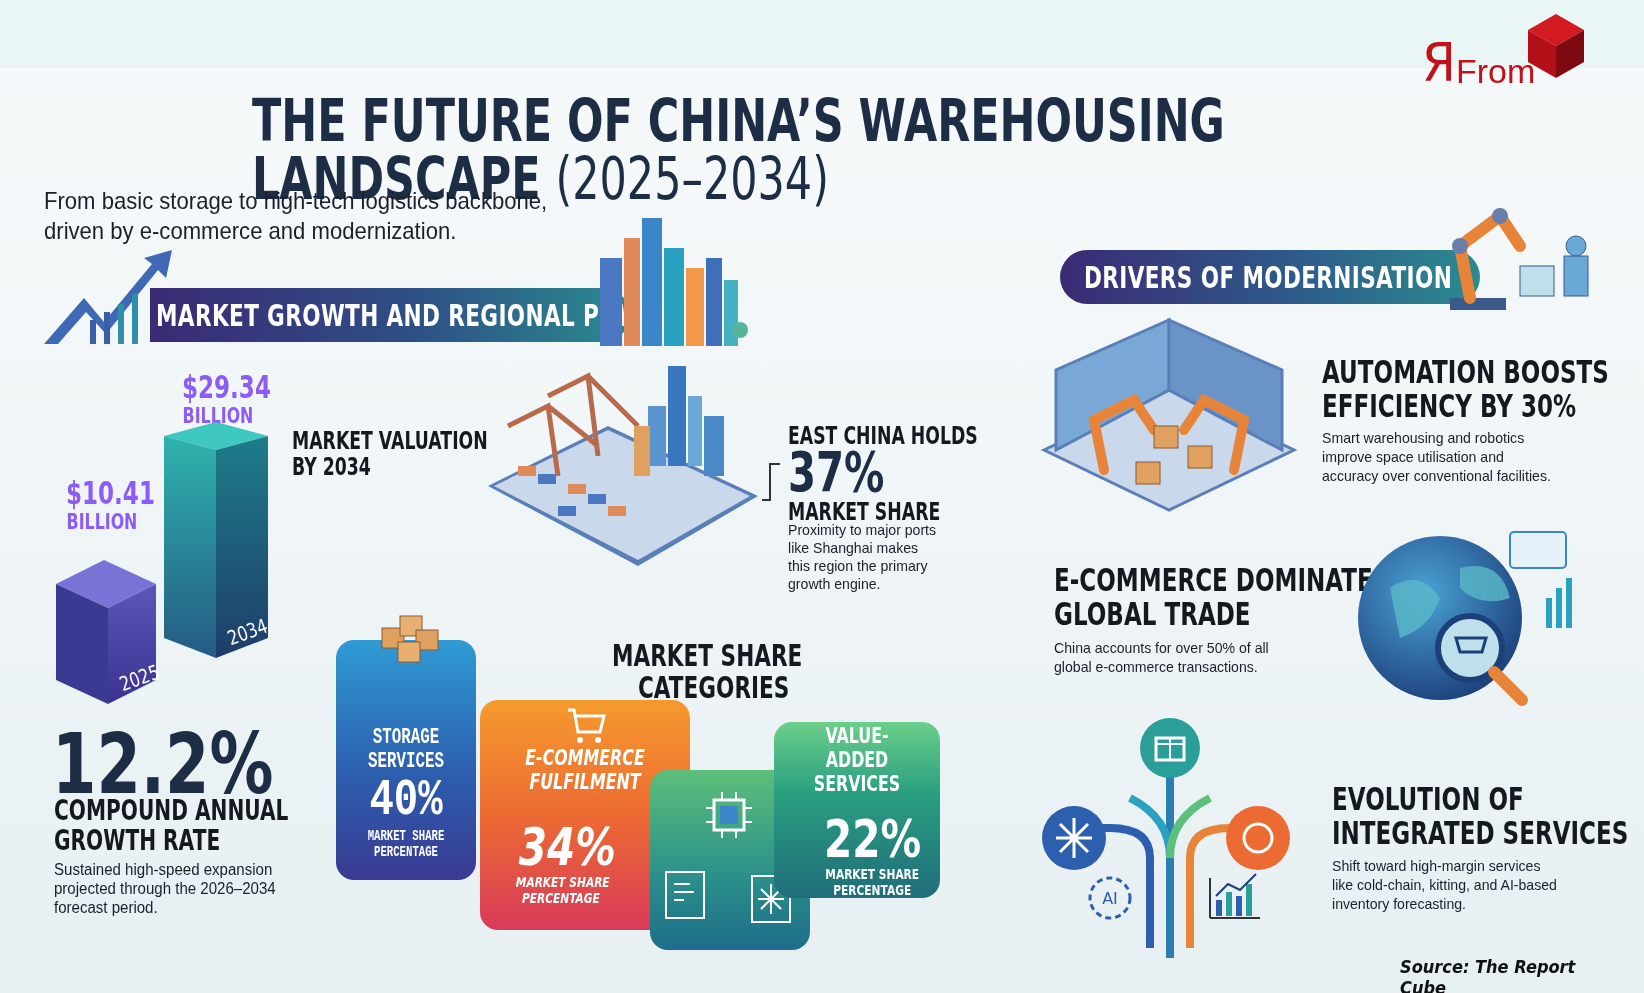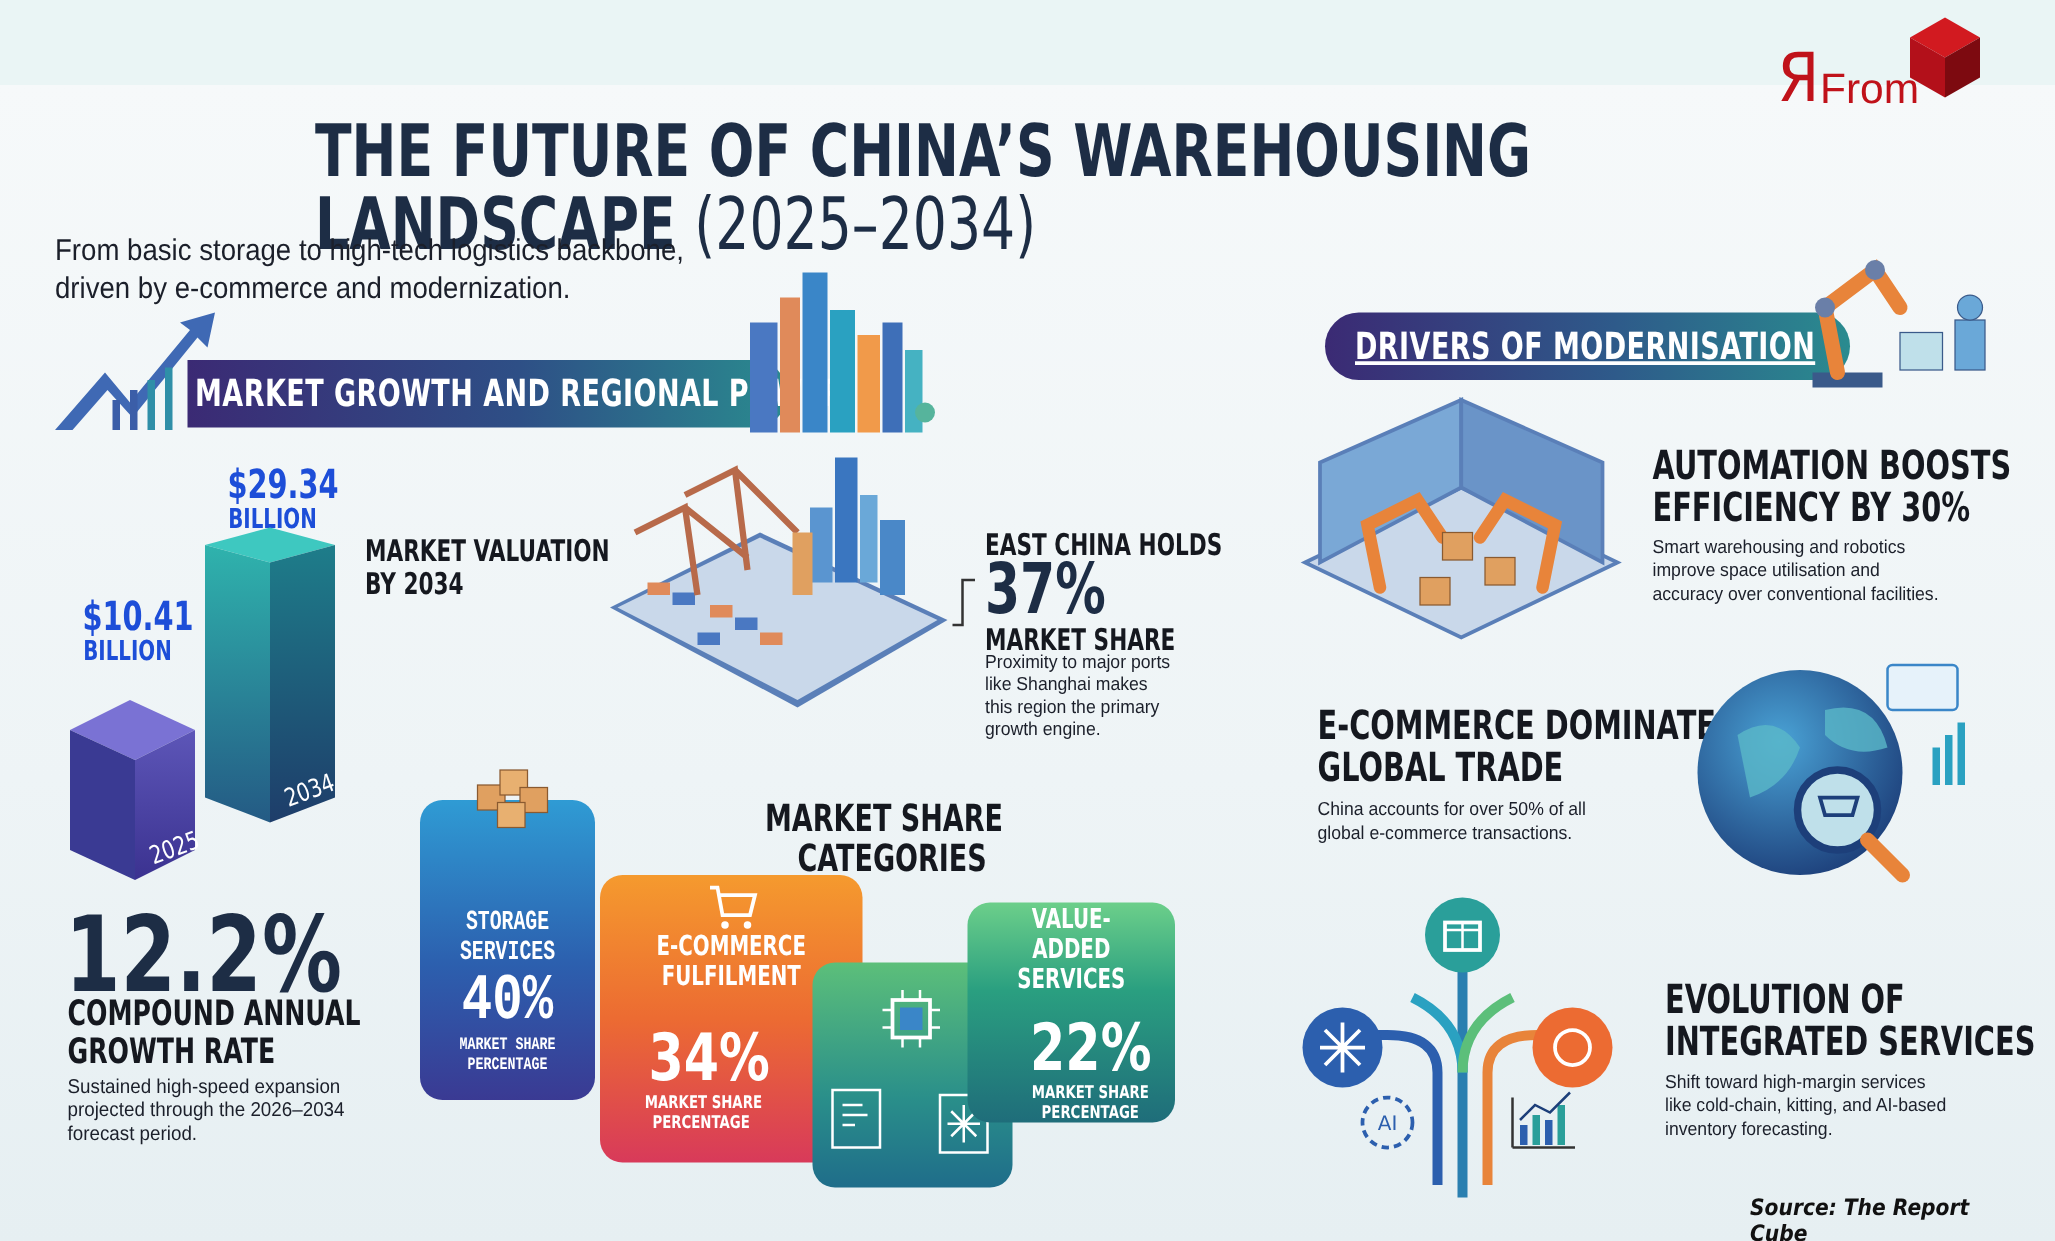--- a/index.html
+++ b/index.html
@@ -23,30 +23,30 @@
   .logo-cube-text { position: absolute; left: 36px; top: 40px; color: #c0121a; font-size: 34px; font-family: "Liberation Sans", sans-serif; line-height: 1; }
 
   
   .title { position: absolute; left: 44px; top: 92px; color: #1d2d45; font-size: 58px; line-height: 1; letter-spacing: 0px; transform: scaleX(0.74); font-weight: bold; font-family: "DejaVu Sans", sans-serif; }
   .title .light { font-weight: normal; }
   .subtitle { position: absolute; left: 44px; top: 186px; font-size: 24px; line-height: 30px; color: #1b1f2a; transform: scaleX(0.92); transform-origin: left top; }
 
   
   .banner { position: absolute; color: #fff; border-radius: 0 30px 30px 0; display: flex; align-items: center; }
   .banner-left { left: 150px; top: 288px; width: 480px; height: 54px; background: linear-gradient(90deg, #3b2a74 0%, #2e4f86 55%, #2a8b8f 100%); }
-  .banner-right { left: 1060px; top: 250px; width: 420px; height: 54px; border-radius: 30px; background: linear-gradient(90deg, #3b2a74 0%, #2e5a8a 55%, #2a8b8f 100%); text-decoration: underline; }
+  .banner-right { left: 1060px; top: 250px; width: 420px; height: 54px; border-radius: 30px; background: linear-gradient(90deg, #3b2a74 0%, #2e5a8a 55%, #2a8b8f 100%); }
   .banner-text { font-size: 30px; transform: scaleX(0.72); transform-origin: left center; padding-left: 0; white-space: nowrap; letter-spacing: 0.5px; }
   .banner-left .banner-text { margin-left: 6px; }
   .banner-right .banner-text { margin-left: 24px; }
 
   
   .h-big { position: absolute; color: #15181f; font-size: 30px; line-height: 32px; transform: scaleX(0.72); transform-origin: left top; font-weight: bold; font-family: "DejaVu Sans", sans-serif; white-space: nowrap; }
   .body-txt { position: absolute; color: #1b1f2a; font-size: 16px; line-height: 19px; transform: scaleX(0.94); transform-origin: left top; }
   .year-lbl { position: absolute; color: #fff; font-size: 20px; transform: rotate(-20deg) scaleX(0.8); font-family: "DejaVu Sans", sans-serif; }
-  .val-lbl { position: absolute; text-align: center; color: #1d4ed8; font-family: "DejaVu Sans", sans-serif; font-weight: bold; }
+  .val-lbl { position: absolute; text-align: center; color: #8b5cf6; font-family: "DejaVu Sans", sans-serif; font-weight: bold; }
   .val-lbl .num { display: block; font-size: 32px; line-height: 34px; transform: scaleX(0.72); }
   .val-lbl .unit { display: block; font-size: 22px; line-height: 24px; transform: scaleX(0.72); }
 
   .cagr { position: absolute; left: 52px; top: 722px; font-size: 84px; line-height: 1; color: #1d2d45; font-weight: bold; font-family: "DejaVu Sans", sans-serif; transform: scaleX(0.76); transform-origin: left top; }
 
   
   .tile { position: absolute; border-radius: 18px; color: #fff; text-align: center; font-family: "DejaVu Sans", sans-serif; font-weight: bold; }
   .tile .cat { font-size: 22px; line-height: 24px; transform: scaleX(0.72); }
   .tile .pct { font-size: 52px; line-height: 54px; transform: scaleX(0.78); }
   .tile .sub { font-size: 14px; line-height: 16px; transform: scaleX(0.76); }
@@ -200,21 +200,21 @@
   </svg>
   <div style="margin-top:86px;font-family:Liberation Mono, monospace;">
     <div class="cat">STORAGE</div>
     <div class="cat">SERVICES</div>
     <div class="pct">40%</div>
     <div class="sub">MARKET SHARE</div>
     <div class="sub">PERCENTAGE</div>
   </div>
 </div>
 
-<div class="tile" style="left:480px; top:700px; width:210px; height:230px; background:linear-gradient(180deg,#f59a2e 0%,#ec6b32 50%,#d83a5a 100%);">
+<div class="tile" style="left:480px; top:700px; width:210px; height:230px; background:linear-gradient(180deg,#f59a2e 0%,#ec6b32 50%,#d83a5a 100%);font-style:italic;">
   <svg style="left:86px; top:6px;" width="40" height="40" viewBox="0 0 40 40">
     <path d="M2,4 L8,4 L12,26 L34,26 L38,10 L10,10" stroke="#fff" stroke-width="3" fill="none"></path>
     <circle cx="14" cy="34" r="3" fill="#fff"></circle>
       <circle cx="32" cy="34" r="3" fill="#fff"></circle>
   </svg>
   <div style="margin-top:46px;">
     <div class="cat">E-COMMERCE</div>
     <div class="cat">FULFILMENT</div>
     <div class="pct" style="margin-top:26px; text-align:left; padding-left:20px;">34%</div>
     <div class="sub" style="text-align:left; padding-left:14px;">MARKET SHARE</div>

